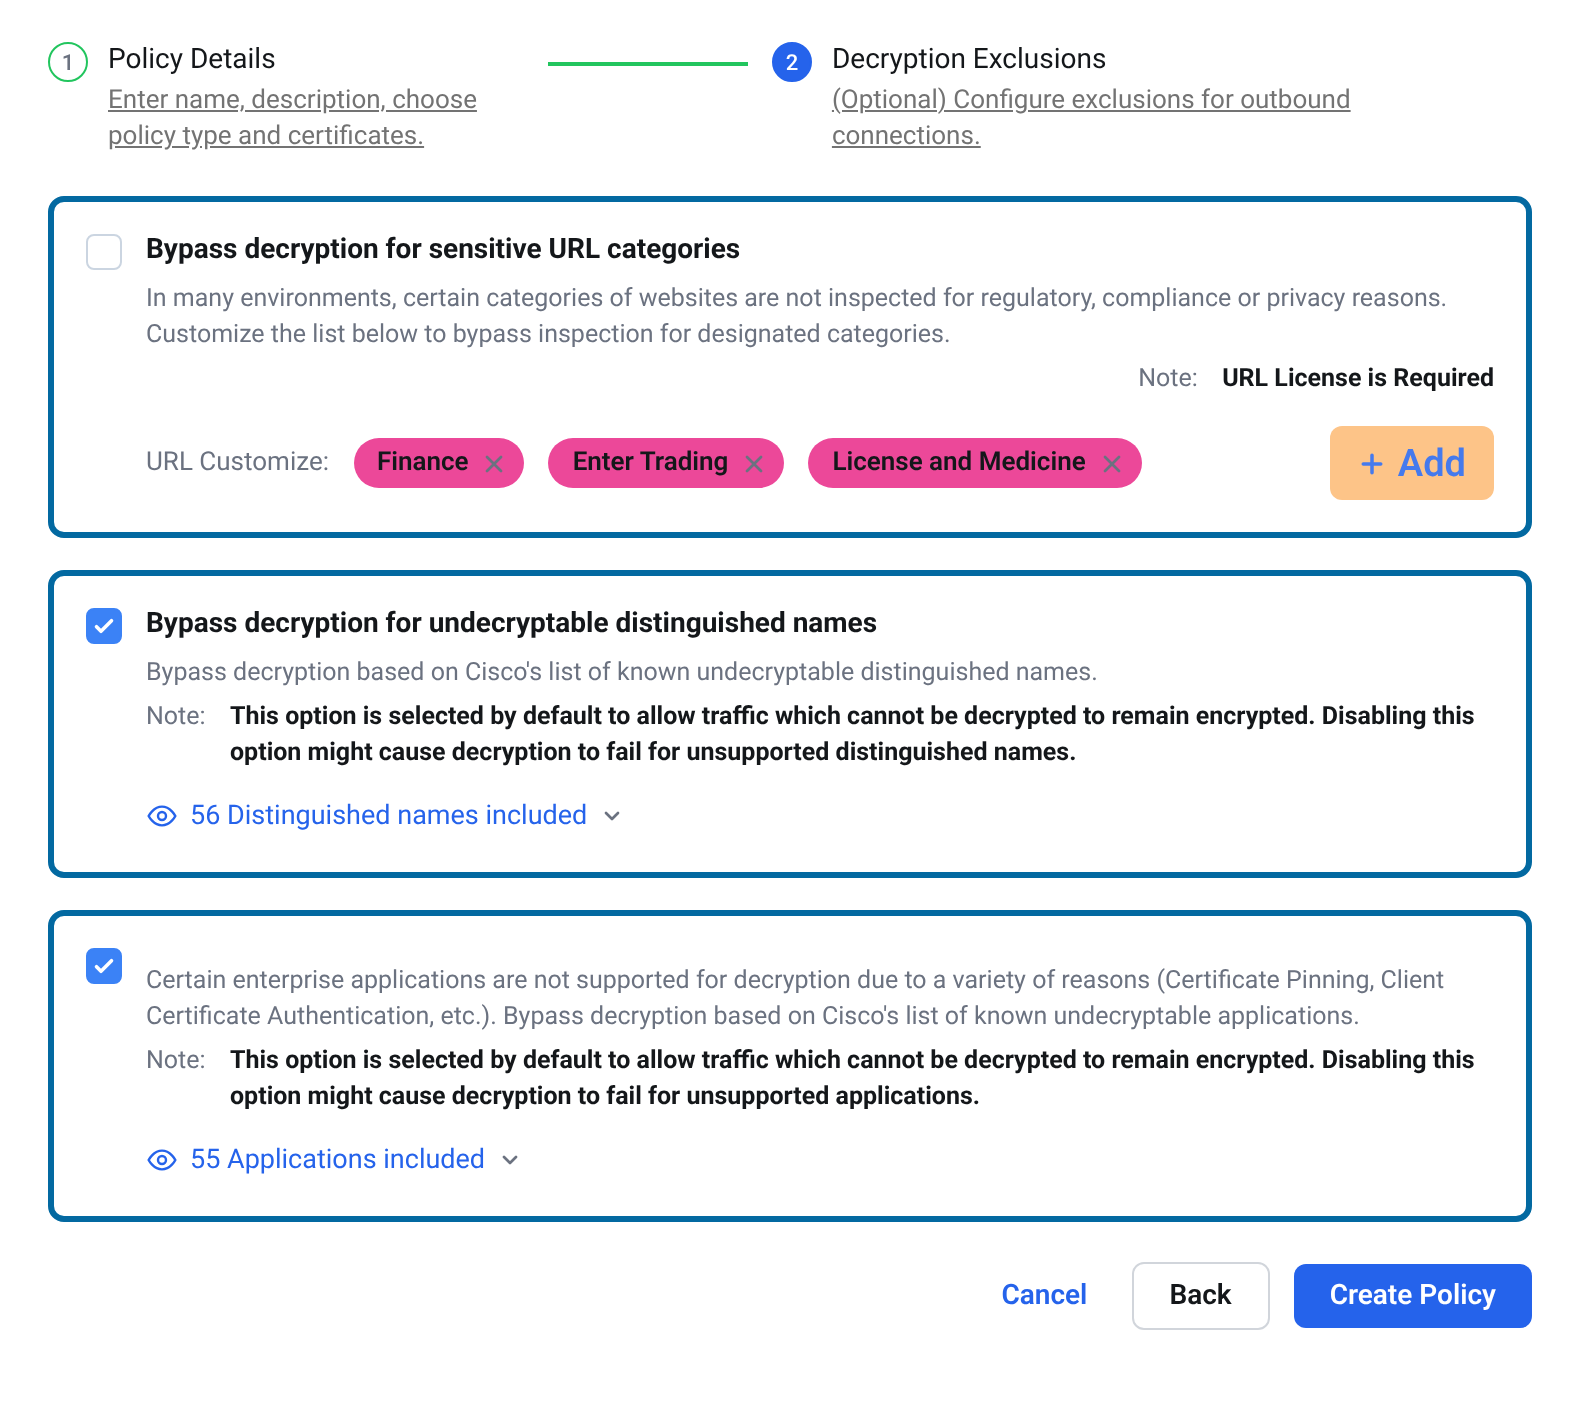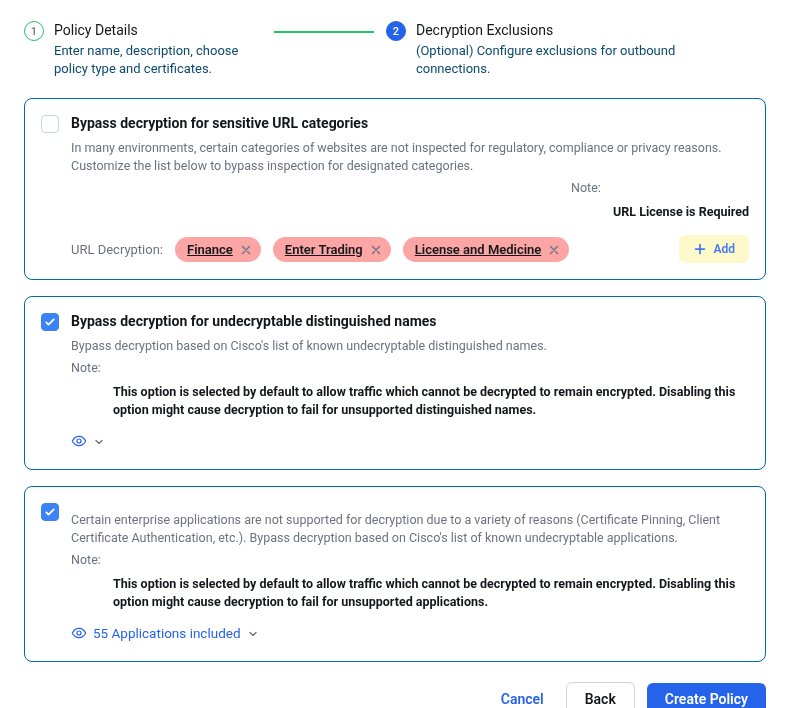--- a/index.html
+++ b/index.html
@@ -75,36 +75,37 @@
     padding-right: 16px;
   }
   .step-title {
     font-size: 14px;
     color: #14171a;
     font-weight: 400;
     line-height: 20px;
   }
   .step-sub {
     font-size: 13px;
-    color: #0c4a6e;
+    color: #737373;
     line-height: 18px;
     margin-top: 2px;
+    text-decoration: underline;
   }
   .step-line {
     flex: 1;
     height: 1.5px;
     background: #22c55e;
     margin-top: 11px;
     margin-left: 8px;
     margin-right: 12px;
     min-width: 100px;
   }
 
   .card {
-    border: 1px solid #0369a1;
+    border: 3px solid #0369a1;
     border-radius: 8px;
     padding: 16px;
     margin-bottom: 16px;
   }
   .card-head {
     display: flex;
     align-items: flex-start;
     gap: 12px;
   }
   .chk {
@@ -139,63 +140,62 @@
   }
   .note-row {
     font-size: 12.5px;
     line-height: 18px;
     margin-top: 4px;
     display: flex;
     gap: 8px;
     justify-content: flex-end;
   }
   .note-label { color: #6b7280; flex-shrink: 0; min-width: 34px; }
-  .note-text { font-weight: 700; color: #14171a; margin-top: 24px; }
+  .note-text { font-weight: 700; color: #14171a; }
 
   .cat-row {
     display: flex;
     align-items: center;
     gap: 12px;
     margin-top: 14px;
     flex-wrap: wrap;
   }
   .cat-label {
     font-size: 13px;
     color: #6b7280;
   }
   .chip {
     display: inline-flex;
-    align-items: flex-end;
-    background: #fca5a5;
+    align-items: center;
+    background: #ec4899;
     border-radius: 14px;
     padding: 5px 8px 5px 12px;
     font-size: 13px;
     font-weight: 600;
     color: #14171a;
     gap: 6px;
-    text-decoration: underline;
   }
   .chip .x {
     width: 14px;
     height: 14px;
     color: #6b7280;
     display:flex;
     align-items:center;
     justify-content:center;
     cursor: pointer;
   }
   .add-btn {
     margin-left: auto;
     display: inline-flex;
     align-items: center;
     gap: 6px;
-    background: #fef9c3;
+    background: #fdba74;
     color: #2563eb;
     font-weight: 600;
-    font-size: 12px;
+    font-size: 19px;
     padding: 7px 14px;
     border-radius: 6px;
     opacity: 0.85;
   }
   .add-btn svg { width: 14px; height: 14px; }
 
   .included-row {
     display: inline-flex;
     align-items: center;
     gap: 6px;
@@ -269,21 +269,21 @@
     <div class="card-head">
       <div class="chk unchecked"></div>
       <div style="flex:1">
         <div class="card-title">Bypass decryption for sensitive URL categories</div>
         <div class="card-desc">In many environments, certain categories of websites are not inspected for regulatory, compliance or privacy reasons. Customize the list below to bypass inspection for designated categories.</div>
         <div class="note-row">
           <span class="note-label">Note:</span>
           <span class="note-text">URL License is Required</span>
         </div>
         <div class="cat-row">
-          <span class="cat-label">URL Decryption:</span>
+          <span class="cat-label">URL Customize:</span>
           <span class="chip">
             <span>Finance</span>
             <span class="x">
               <svg viewBox="0 0 16 16" stroke="currentColor" stroke-width="1.6" stroke-linecap="round">
                   <path d="M4 4l8 8M12 4l-8 8"></path>
                 </svg>
             </span>
           </span>
           <span class="chip">
             <span>Enter Trading</span>
@@ -326,20 +326,21 @@
           <span class="note-label">Note:</span>
           <span class="note-text">This option is selected by default to allow traffic which cannot be decrypted to remain encrypted. Disabling this option might cause decryption to fail for unsupported distinguished names.</span>
         </div>
         <div class="included-row">
           <span class="eye">
             <svg viewBox="0 0 24 24" fill="none" stroke="currentColor" stroke-width="1.8">
                 <path d="M2 12s3.5-7 10-7 10 7 10 7-3.5 7-10 7S2 12 2 12z"></path>
                 <circle cx="12" cy="12" r="3"></circle>
               </svg>
           </span>
+          <span>56 Distinguished names included</span>
           <span class="chev">
             <svg viewBox="0 0 16 16" fill="none" stroke="currentColor" stroke-width="1.8" stroke-linecap="round" stroke-linejoin="round">
                 <path d="M4 6l4 4 4-4"></path>
               </svg>
           </span>
         </div>
       </div>
     </div>
   </div>
 

